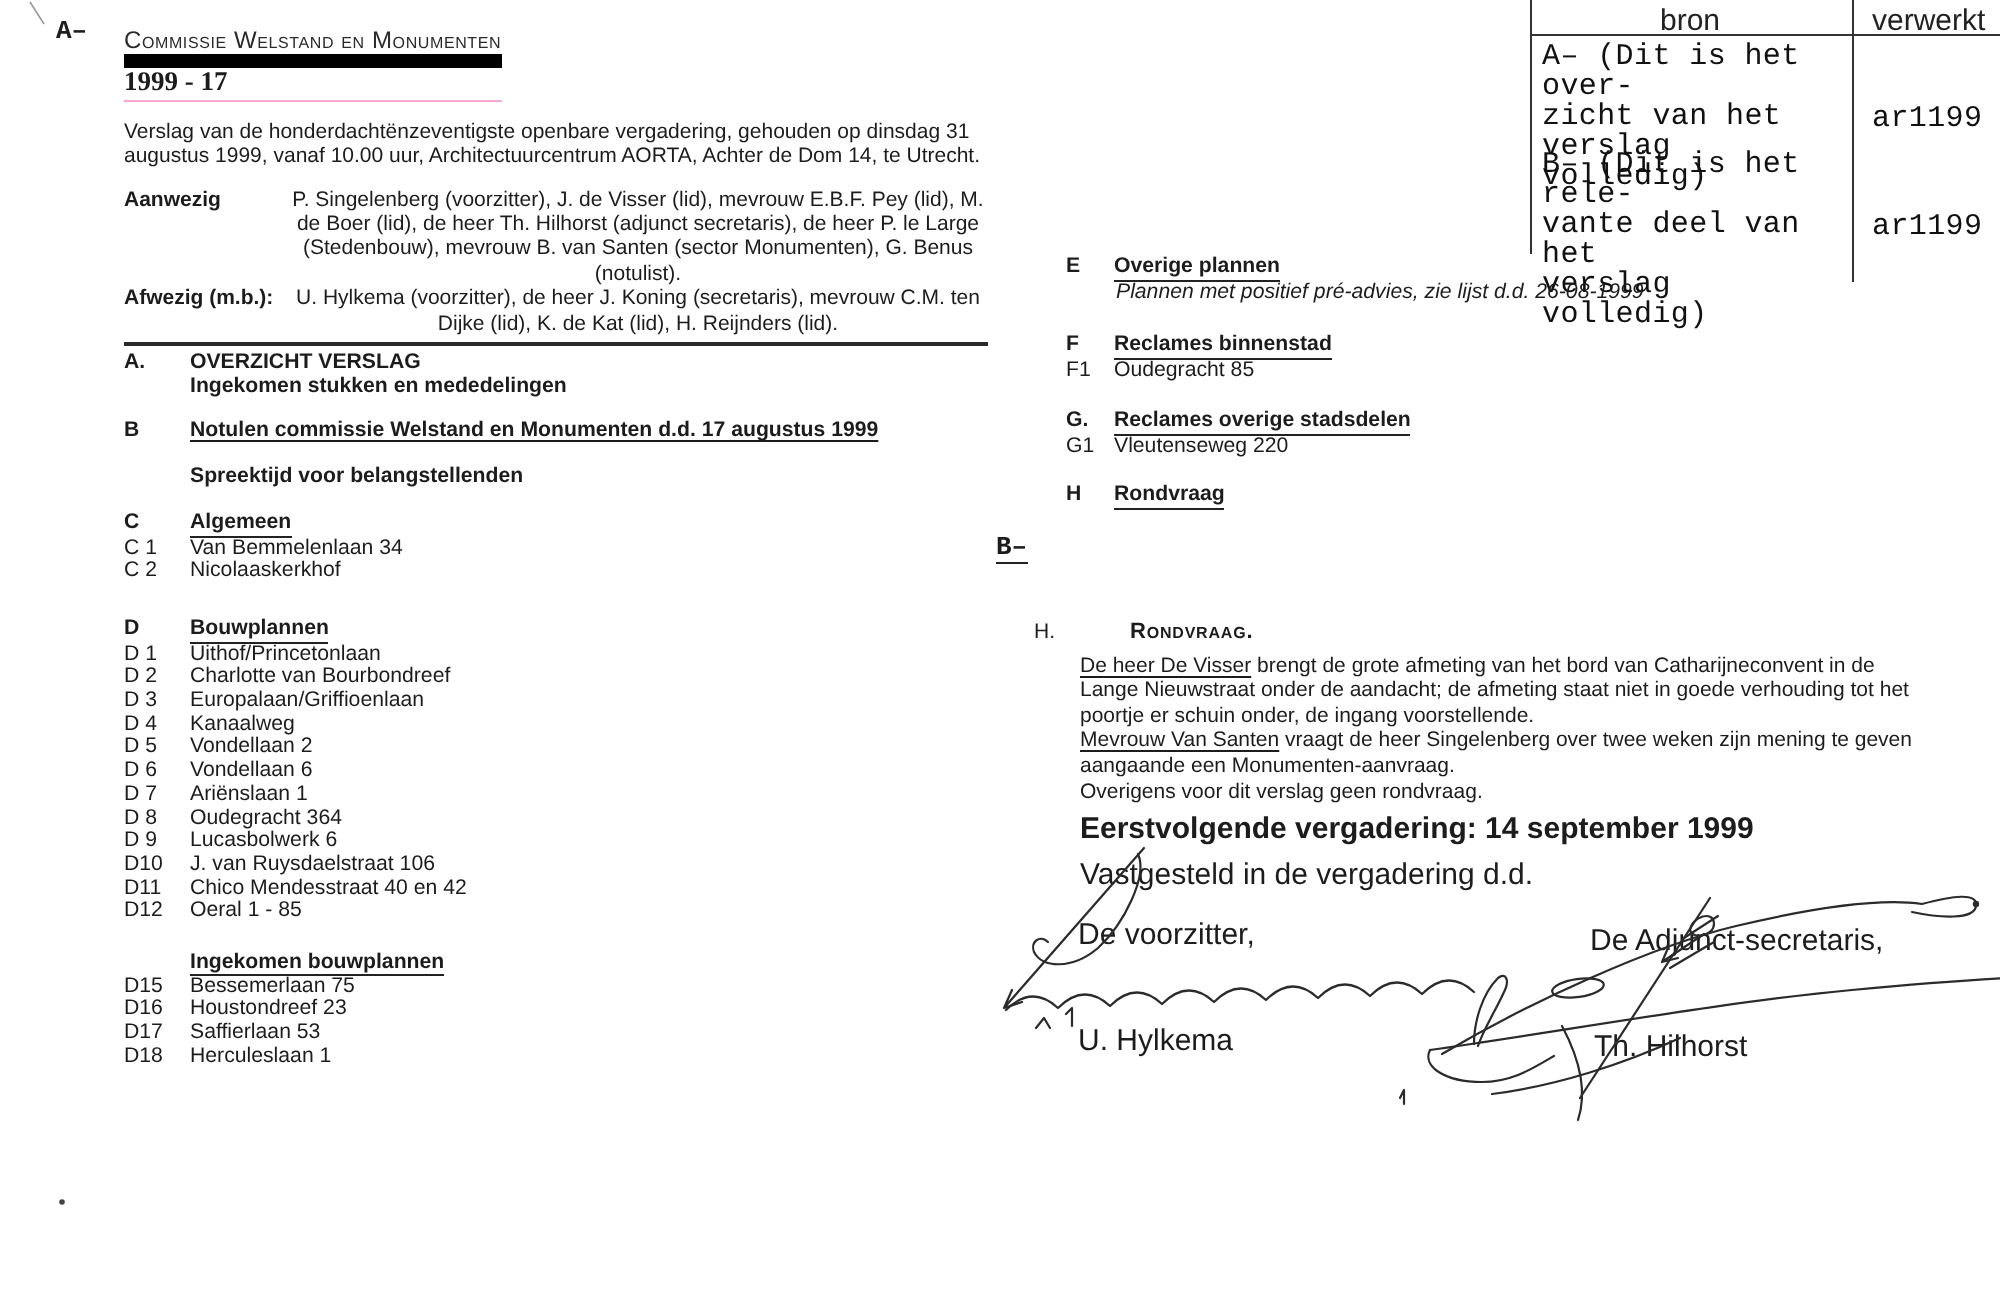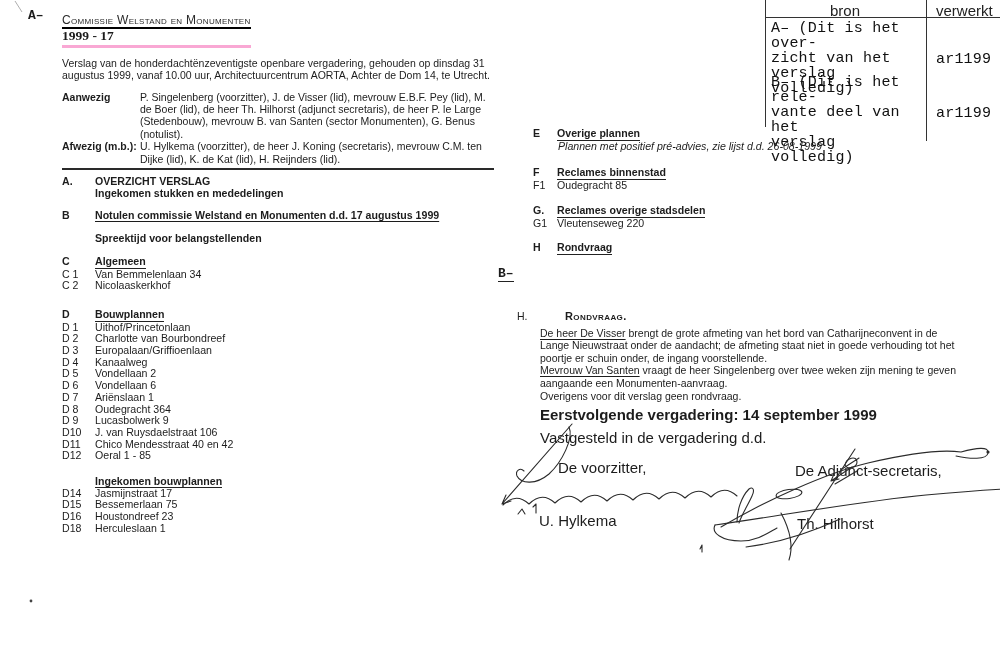--- a/index.html
+++ b/index.html
@@ -13,27 +13,27 @@
 
   
   .vline{position:absolute;width:1px;background:#333;}
   .hline{position:absolute;height:1px;background:#333;}
   .bron-head{font-size:15px;color:#222;}
   .bron-cell{font-size:15px;line-height:15px;white-space:pre-line;color:#111;letter-spacing:0.2px;}
 
   
   .doc-head{left:62px;top:14px;width:436px;font-size:10.5px;line-height:12.4px;}
   .doc-title{font-variant:small-caps;font-size:12px;letter-spacing:0.3px;color:#2a2a2a;
-             border-bottom:2px solid #000000;padding-bottom:1px;}
+             border-bottom:7px solid #000000;padding-bottom:1px;}
   .doc-number{font-family:"Liberation Serif",serif;font-weight:700;font-size:13.5px;
-              border-bottom:3px solid #f9a8d4;padding:1px 0 2px 0;}
+              border-bottom:1px solid #f9a8d4;padding:1px 0 2px 0;}
   .intro{margin-top:9px;width:436px;}
   .att-row{display:flex;margin-top:0;}
   .att-label{width:78px;flex:0 0 78px;font-weight:700;}
-  .att-val{flex:1;}
+  .att-val{flex:1;text-align:center;}
   .belang-line{margin-top:1px;}
   .head-rule{margin-top:3px;border-top:2px solid #2a2a2a;width:432px;}
 
   
   .agenda{font-size:10.6px;line-height:11.7px;}
   .col-left{left:62px;top:176px;width:440px;}
   .col-right{left:533px;top:128px;width:450px;}
   .sec{margin-bottom:11px;}
   .sec-row{display:flex;}
   .code-col{flex:0 0 33px;width:33px;}
@@ -162,50 +162,50 @@
           <div class="agenda-item">
             <span class="code-col">D 7</span>
             <span>Ariënslaan 1</span>
           </div>
           <div class="agenda-item">
             <span class="code-col">D 8</span>
             <span>Oudegracht 364</span>
           </div>
           <div class="agenda-item">
             <span class="code-col">D 9</span>
-            <span>Lucasbolwerk 9</span>
+            <span>Lucasbolwerk 6</span>
           </div>
           <div class="agenda-item">
             <span class="code-col">D10</span>
             <span>J. van Ruysdaelstraat 106</span>
           </div>
           <div class="agenda-item">
             <span class="code-col">D11</span>
             <span>Chico Mendesstraat 40 en 42</span>
           </div>
           <div class="agenda-item">
             <span class="code-col">D12</span>
             <span>Oeral 1 - 85</span>
           </div>
         </div>
     </div>
     <div class="sec">
       <div class="indent"><span class="sec-title u">Ingekomen bouwplannen</span></div>
       <div>
           <div class="agenda-item">
-            <span class="code-col">D14</span>
-            <span>Jasmijnstraat 17</span>
-          </div>
-          <div class="agenda-item">
             <span class="code-col">D15</span>
             <span>Bessemerlaan 75</span>
           </div>
           <div class="agenda-item">
             <span class="code-col">D16</span>
             <span>Houstondreef 23</span>
+          </div>
+          <div class="agenda-item">
+            <span class="code-col">D17</span>
+            <span>Saffierlaan 53</span>
           </div>
           <div class="agenda-item">
             <span class="code-col">D18</span>
             <span>Herculeslaan 1</span>
           </div>
         </div>
     </div>
   </div>
 
   <div class="abs agenda col-right">
@@ -257,21 +257,21 @@
     </div>
     <div class="rv-paras">
         <div class="rv-para"><span class="useg">De heer De Visser</span><span> brengt de grote afmeting van het bord van Catharijneconvent in de Lange Nieuwstraat onder de aandacht; de afmeting staat niet in goede verhouding tot het poortje er schuin onder, de ingang voorstellende.</span></div>
         <div class="rv-para"><span class="useg">Mevrouw Van Santen</span><span> vraagt de heer Singelenberg over twee weken zijn mening te geven aangaande een Monumenten-aanvraag.</span></div>
         <div class="rv-para"><span>Overigens voor dit verslag geen rondvraag.</span></div>
       </div>
   </div>
 
   <div class="abs closing-line b" style="left:540px;top:406px;">Eerstvolgende vergadering: 14 september 1999</div>
   <div class="abs closing-line" style="left:540px;top:429px;">Vastgesteld in de vergadering d.d.</div>
-  <div class="abs closing-line" style="left:558px;top:459px;">De voorzitter,</div>
+  <div class="abs closing-line" style="left:539px;top:459px;">De voorzitter,</div>
   <div class="abs closing-line" style="left:795px;top:462px;">De Adjunct-secretaris,</div>
   <div class="abs closing-line" style="left:539px;top:512px;">U. Hylkema</div>
   <div class="abs closing-line" style="left:797px;top:515px;">Th. Hilhorst</div>
 
   <svg class="sig-svg" width="1000" height="649" viewBox="0 0 1000 649">
     <g stroke="#2b2b2b" stroke-width="1.1" fill="none" stroke-linecap="round" stroke-linejoin="round">
       <path d="M572,424 L502,504 M502,504 l9,-3 M502,504 l4,-9"></path>
       <path d="M569,427 C574,438 562,462 549,474 C536,485 521,484 517,476 C515,471 520,467 524,471"></path>
       <path d="M518,514 l4,-5 l3,5 M533,507 l3,-3 l0,9"></path>
       <path d="M503,505 q13,-13 26,-1 q13,-13 26,-1 q13,-13 26,-1 q13,-13 26,-1 q13,-13 26,-1 q13,-13 26,-1 q13,-13 26,-1 q13,-13 26,-1 q13,-13 26,-1"></path>

